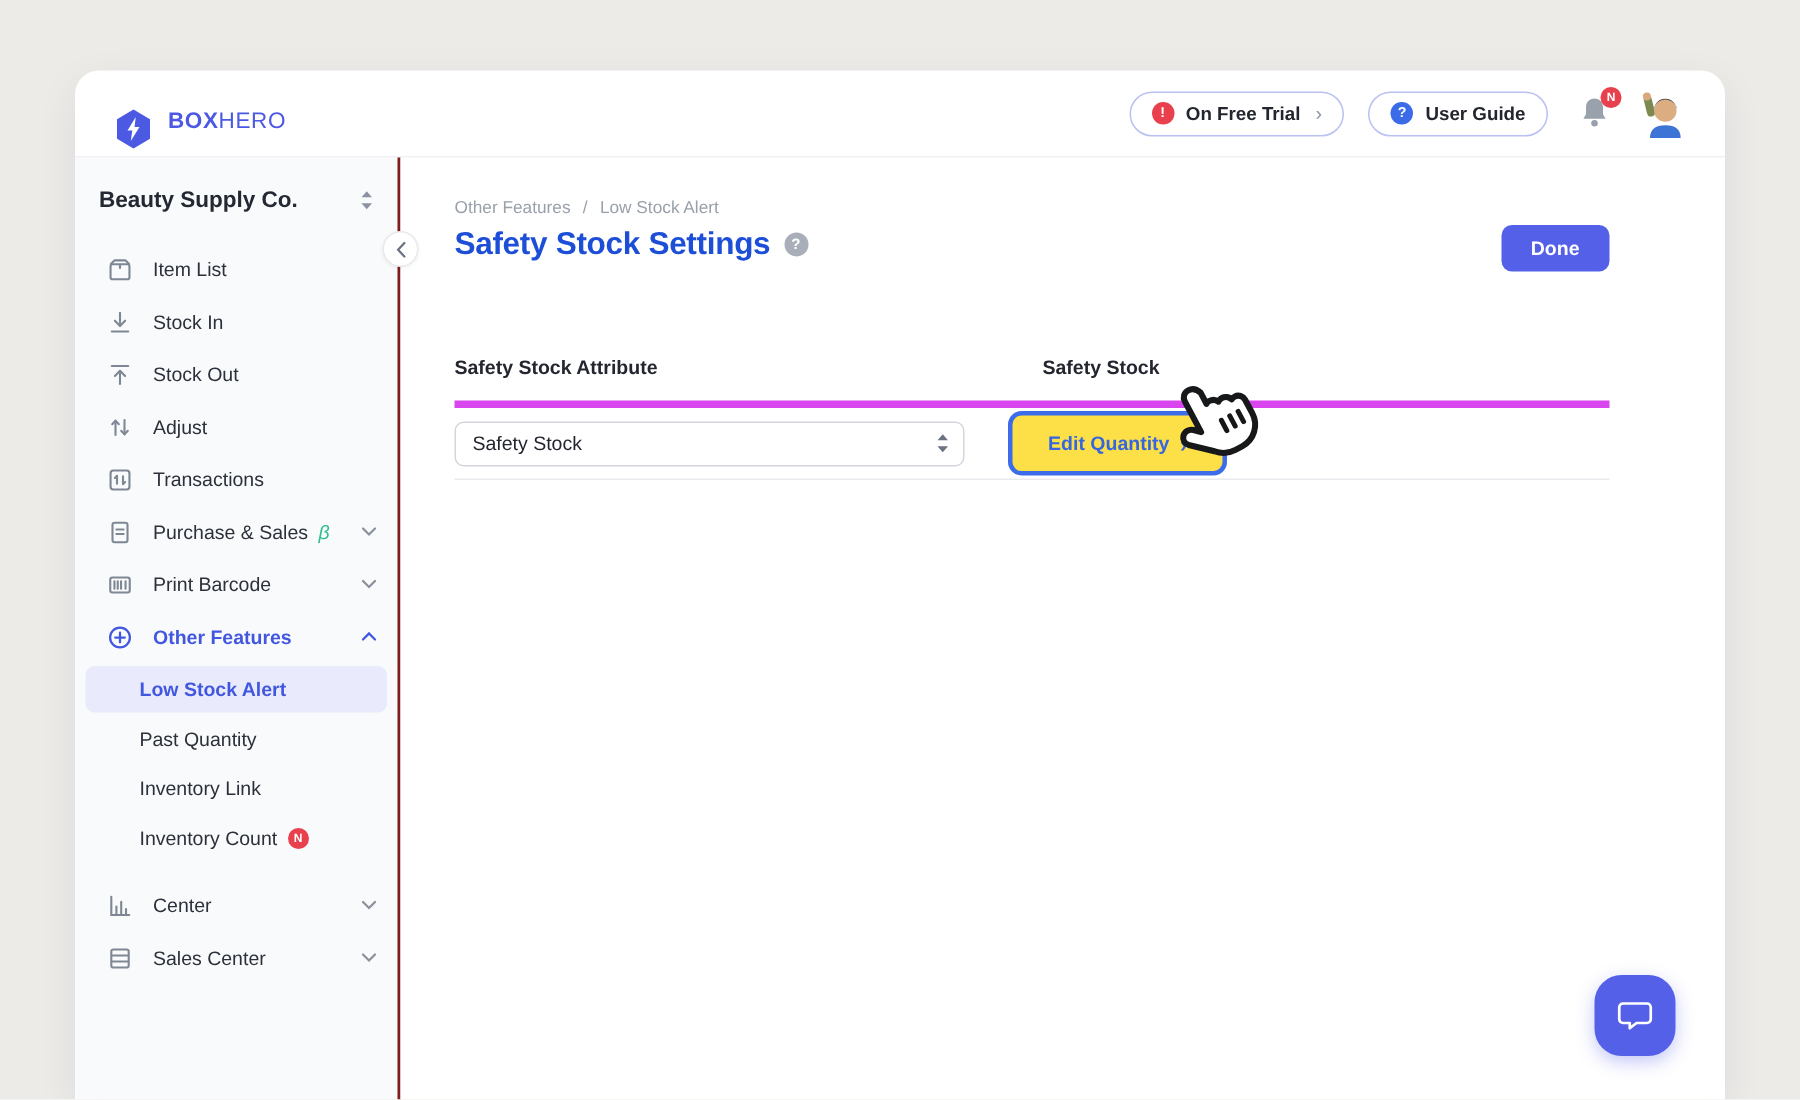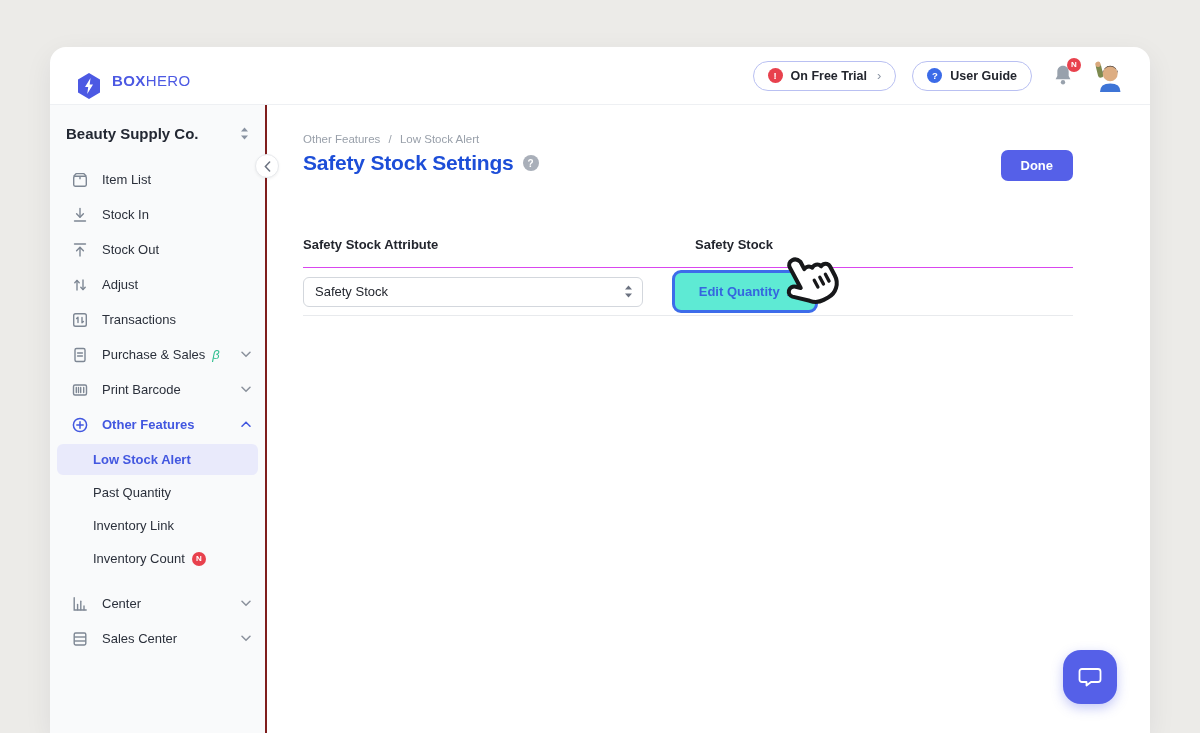--- a/index.html
+++ b/index.html
@@ -68,28 +68,28 @@
   .page-title { font-size:21px; font-weight:700; color:#1d4ed8; letter-spacing:-.2px; }
   .help-ic { width:16px; height:16px; border-radius:50%; background:#A9AFB9; color:#fff;
              font-size:10px; font-weight:700; display:flex; align-items:center;
              justify-content:center; cursor:pointer; }
   .done-btn { position:absolute; right:77px; top:45px; height:31px; padding:0 20px;
               background:#5560E8; border:none; border-radius:7px; color:#fff;
               font-size:13px; font-weight:700; font-family:inherit; cursor:pointer; }
 
   .table { position:absolute; left:36px; right:77px; top:132px; }
   .thead { display:flex; font-size:13px; font-weight:700; color:#23262E; padding-bottom:15px;
-           border-bottom:1px solid #d946ef; }
+           border-bottom:5px solid #d946ef; }
   .th1 { width:392px; }
   .trow { display:flex; align-items:center; height:48px; border-bottom:1px solid #E8EAED; }
   .select { width:340px; height:30px; background:#fff; border:1px solid #D3D7DD;
             border-radius:6px; display:flex; align-items:center; justify-content:space-between;
             padding:0 9px 0 11px; font-size:13px; color:#23262E; cursor:pointer; }
   .edit-box { margin-left:29px; width:146px; height:43px; border:3px solid #3D6CEA;
-              border-radius:9px; background:#5eead4; display:flex; align-items:center;
+              border-radius:9px; background:#fde047; display:flex; align-items:center;
               justify-content:center; gap:7px; color:#3566DF; font-size:13px; font-weight:700;
               cursor:pointer; position:relative; z-index:2; }
   .edit-box .echev { font-size:14px; font-weight:700; }
 
   .hand { position:absolute; left:516px; top:138px; z-index:6; pointer-events:none; }
 
   .chat-btn { position:absolute; left:1063px; top:650px; width:54px; height:54px;
               border-radius:18px; background:#5560E8; border:none; display:flex;
               align-items:center; justify-content:center; cursor:pointer;
               box-shadow:0 4px 12px rgba(85,96,232,.35); }

